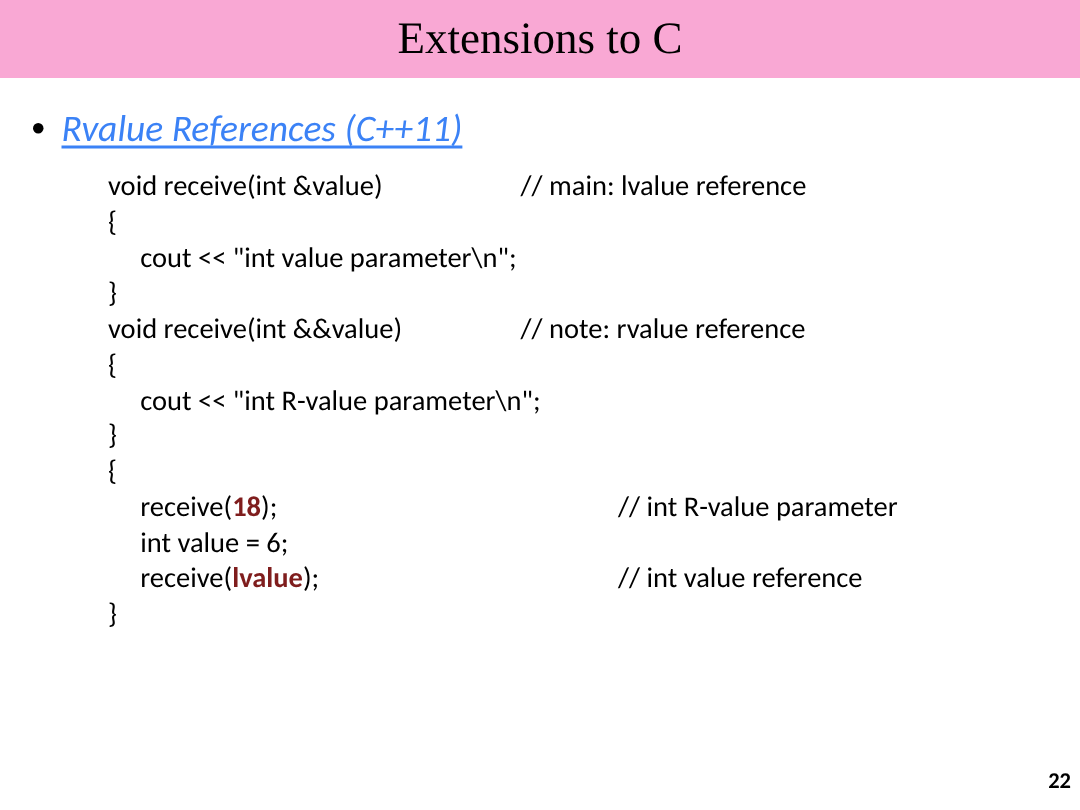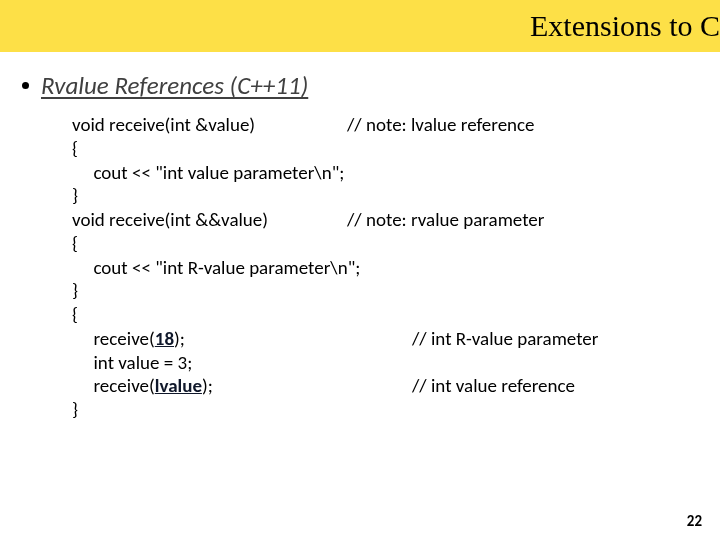--- a/index.html
+++ b/index.html
@@ -6,26 +6,26 @@
     margin: 0;
     padding: 0;
     width: 720px;
     height: 540px;
     background: #fff;
     font-family: "Calibri", "Segoe UI", sans-serif;
     overflow: hidden;
     position: relative;
   }
   .title-bar {
-    background: #fde047;
+    background: #f9a8d4;
     width: 100%;
     height: 52px;
     display: flex;
     align-items: center;
-    justify-content: flex-end;
+    justify-content: center;
   }
   .title-text {
     font-family: "Comic Sans MS", "Comic Sans", cursive;
     font-size: 30px;
     color: #000;
     font-weight: 400;
   }
   .bullet-row {
     display: flex;
     align-items: center;
@@ -35,65 +35,65 @@
     width: 7px;
     height: 7px;
     border-radius: 50%;
     background: #000;
     margin-right: 12px;
   }
   .bullet-text {
     font-family: "Calibri", "Segoe UI", sans-serif;
     font-style: italic;
     font-size: 25px;
-    color: #404040;
+    color: #3b82f6;
     text-decoration: underline;
     text-underline-offset: 3px;
   }
   .code-block {
     margin: 12px 0 0 72px;
     font-family: "Calibri", "Segoe UI", sans-serif;
     font-size: 19px;
     line-height: 1.25;
     color: #000;
   }
   .code-line {
     white-space: pre;
   }
-  .bold-red { color: #0f172a; font-weight: 700; text-decoration: underline; }
+  .bold-red { color: #7f1d1d; font-weight: 700; }
   .page-num {
     position: absolute;
     bottom: 10px;
-    right: 18px;
+    right: 6px;
     font-size: 15px;
     font-family: "Calibri", sans-serif;
     font-weight: 700;
   }
 </style>
 </head>
 <body>
 
 <div class="title-bar">
   <span class="title-text">Extensions to C</span>
 </div>
 
 <div class="bullet-row">
   <span class="bullet-dot"></span>
   <span class="bullet-text">Rvalue References (C++11)</span>
 </div>
 
 <div class="code-block">
-  <div class="code-line"><span style="display:inline-block;width:275px">void receive(int &amp;value)</span><span>// note: lvalue reference</span></div>
+  <div class="code-line"><span style="display:inline-block;width:275px">void receive(int &amp;value)</span><span>// main: lvalue reference</span></div>
   <div class="code-line">{</div>
   <div class="code-line">     cout &lt;&lt; "int value parameter\n";</div>
   <div class="code-line">}</div>
-  <div class="code-line"><span style="display:inline-block;width:275px">void receive(int &amp;&amp;value)</span><span>// note: rvalue parameter</span></div>
+  <div class="code-line"><span style="display:inline-block;width:275px">void receive(int &amp;&amp;value)</span><span>// note: rvalue reference</span></div>
   <div class="code-line">{</div>
   <div class="code-line">     cout &lt;&lt; "int R-value parameter\n";</div>
   <div class="code-line">}</div>
   <div class="code-line">{</div>
   <div class="code-line"><span style="display:inline-block;width:340px"><span>     receive(</span><span class="bold-red">18</span><span>);</span></span><span>// int R-value parameter</span></div>
-  <div class="code-line">     int value = 3;</div>
+  <div class="code-line">     int value = 6;</div>
   <div class="code-line"><span style="display:inline-block;width:340px"><span>     receive(</span><span class="bold-red">lvalue</span><span>);</span></span><span>// int value reference</span></div>
   <div class="code-line">}</div>
 </div>
 
 <div class="page-num">22</div>
 
 </body></html>

